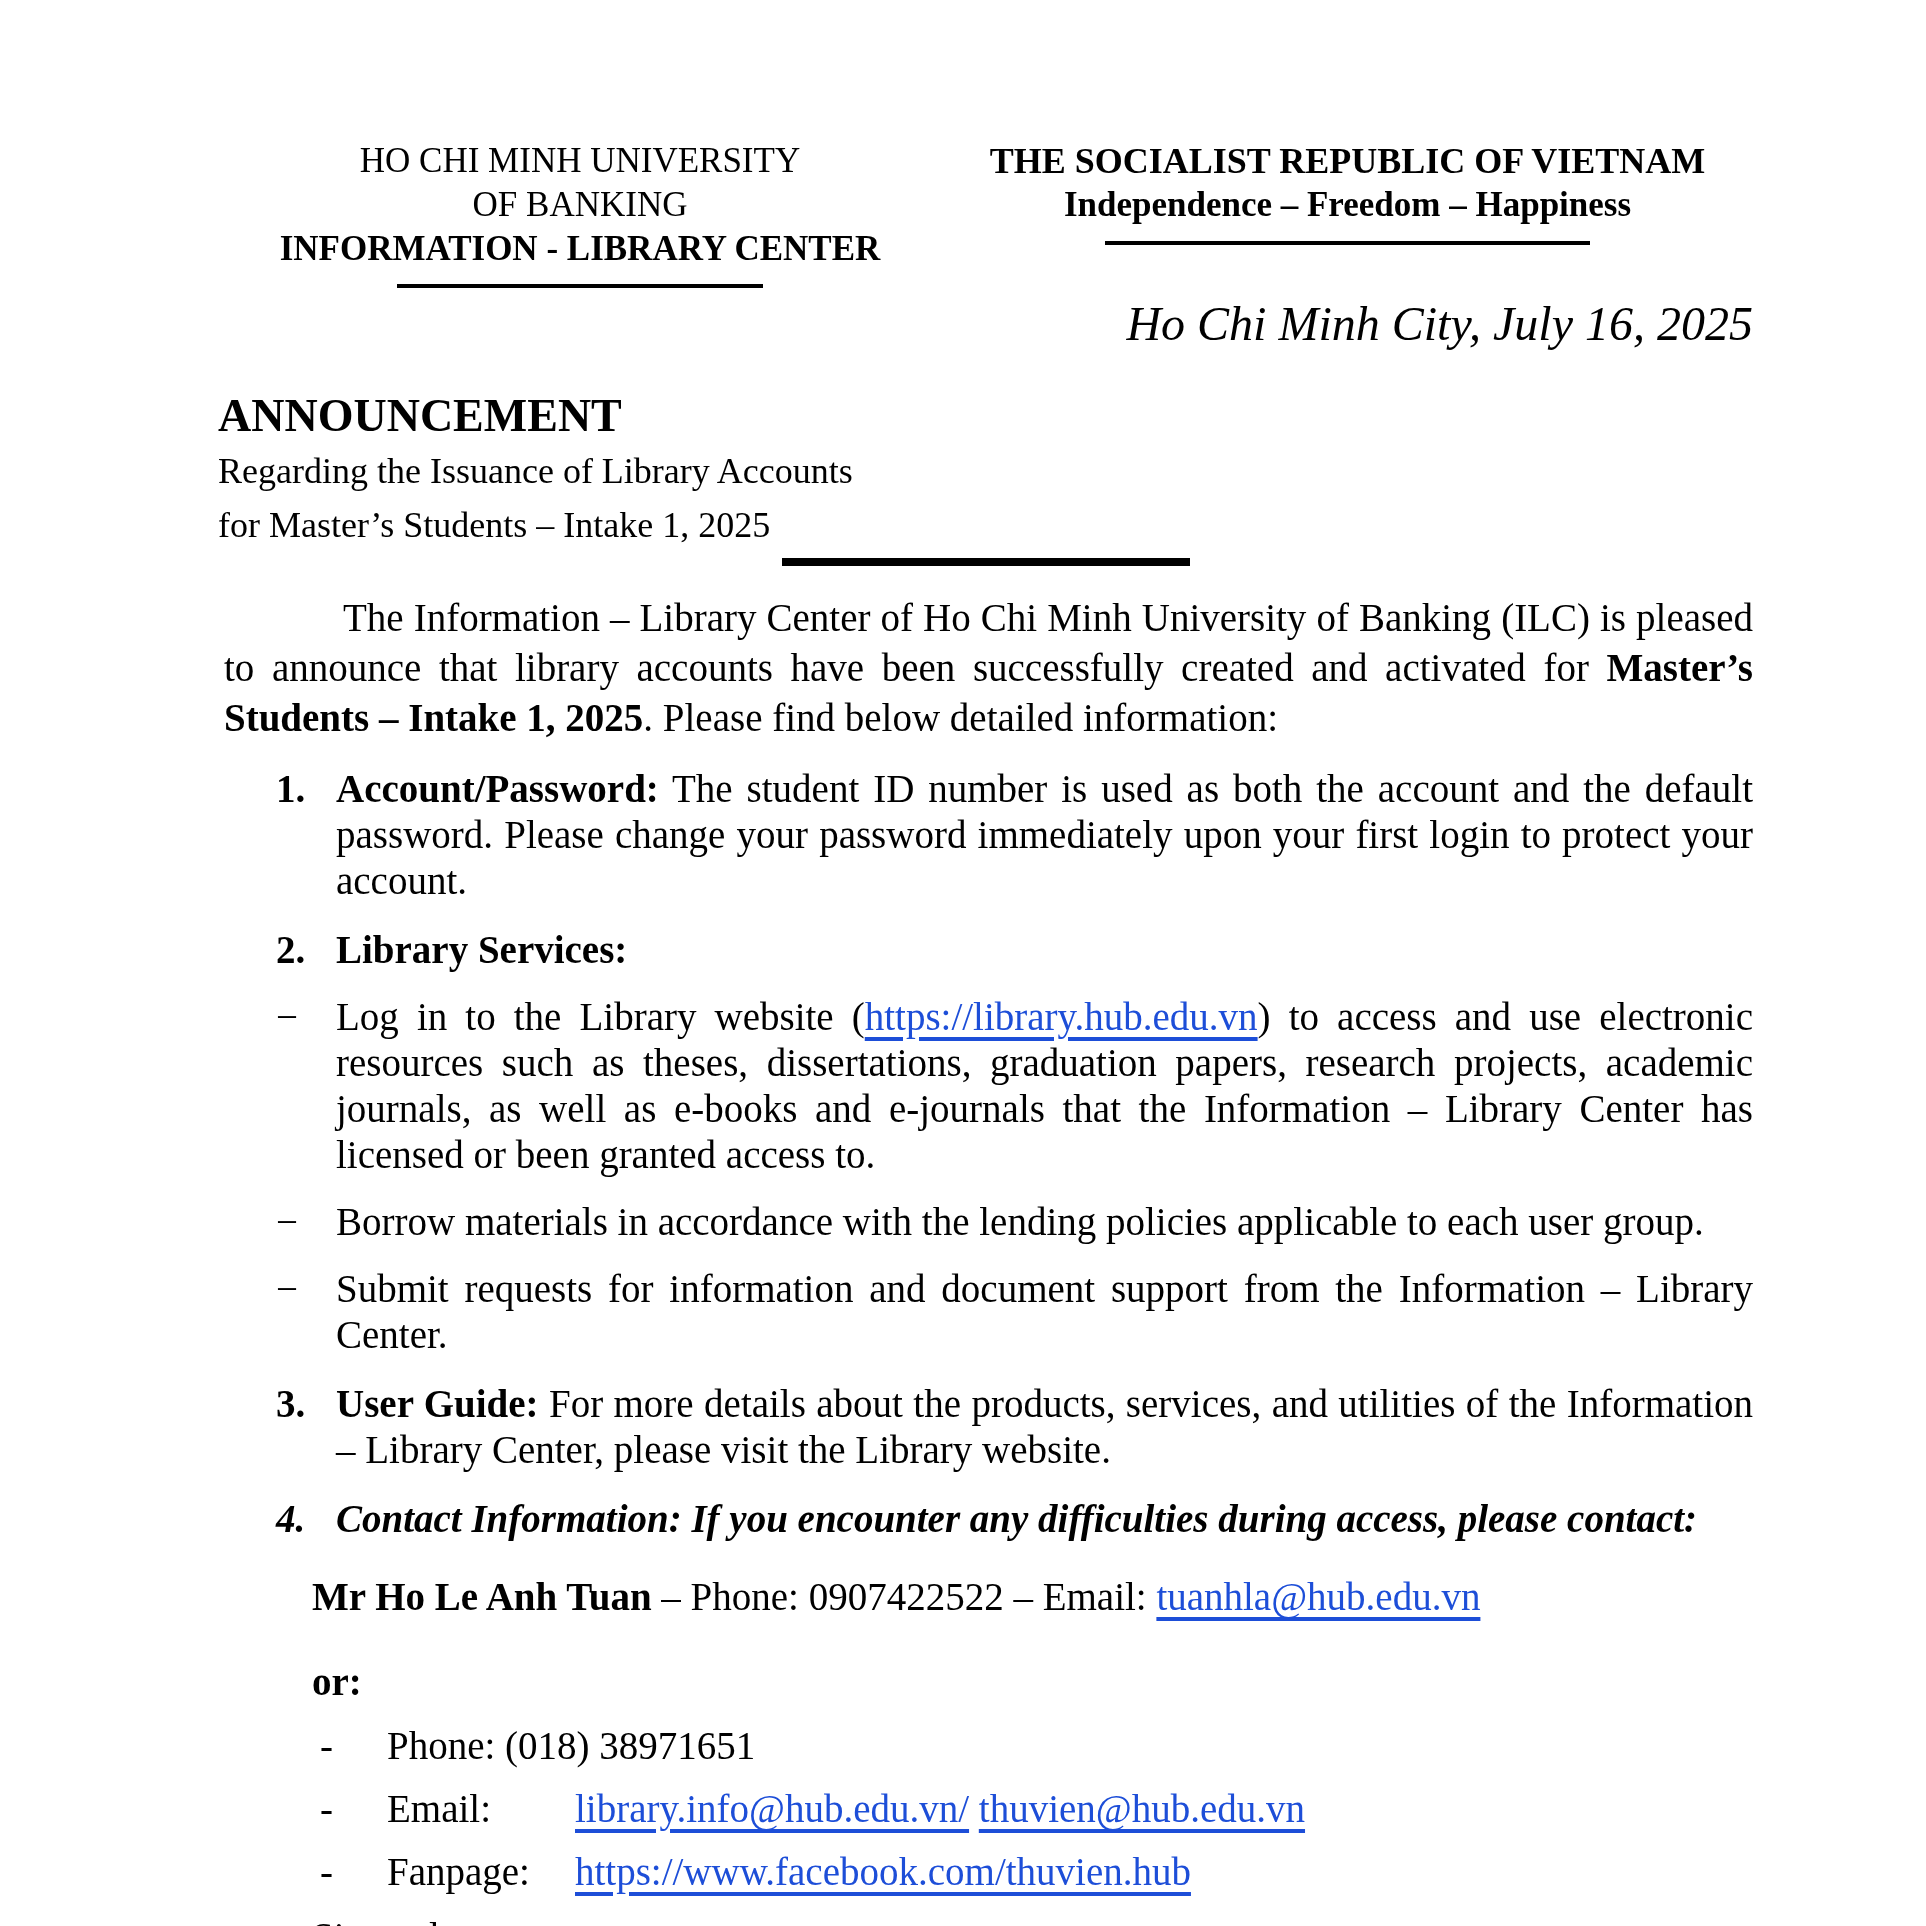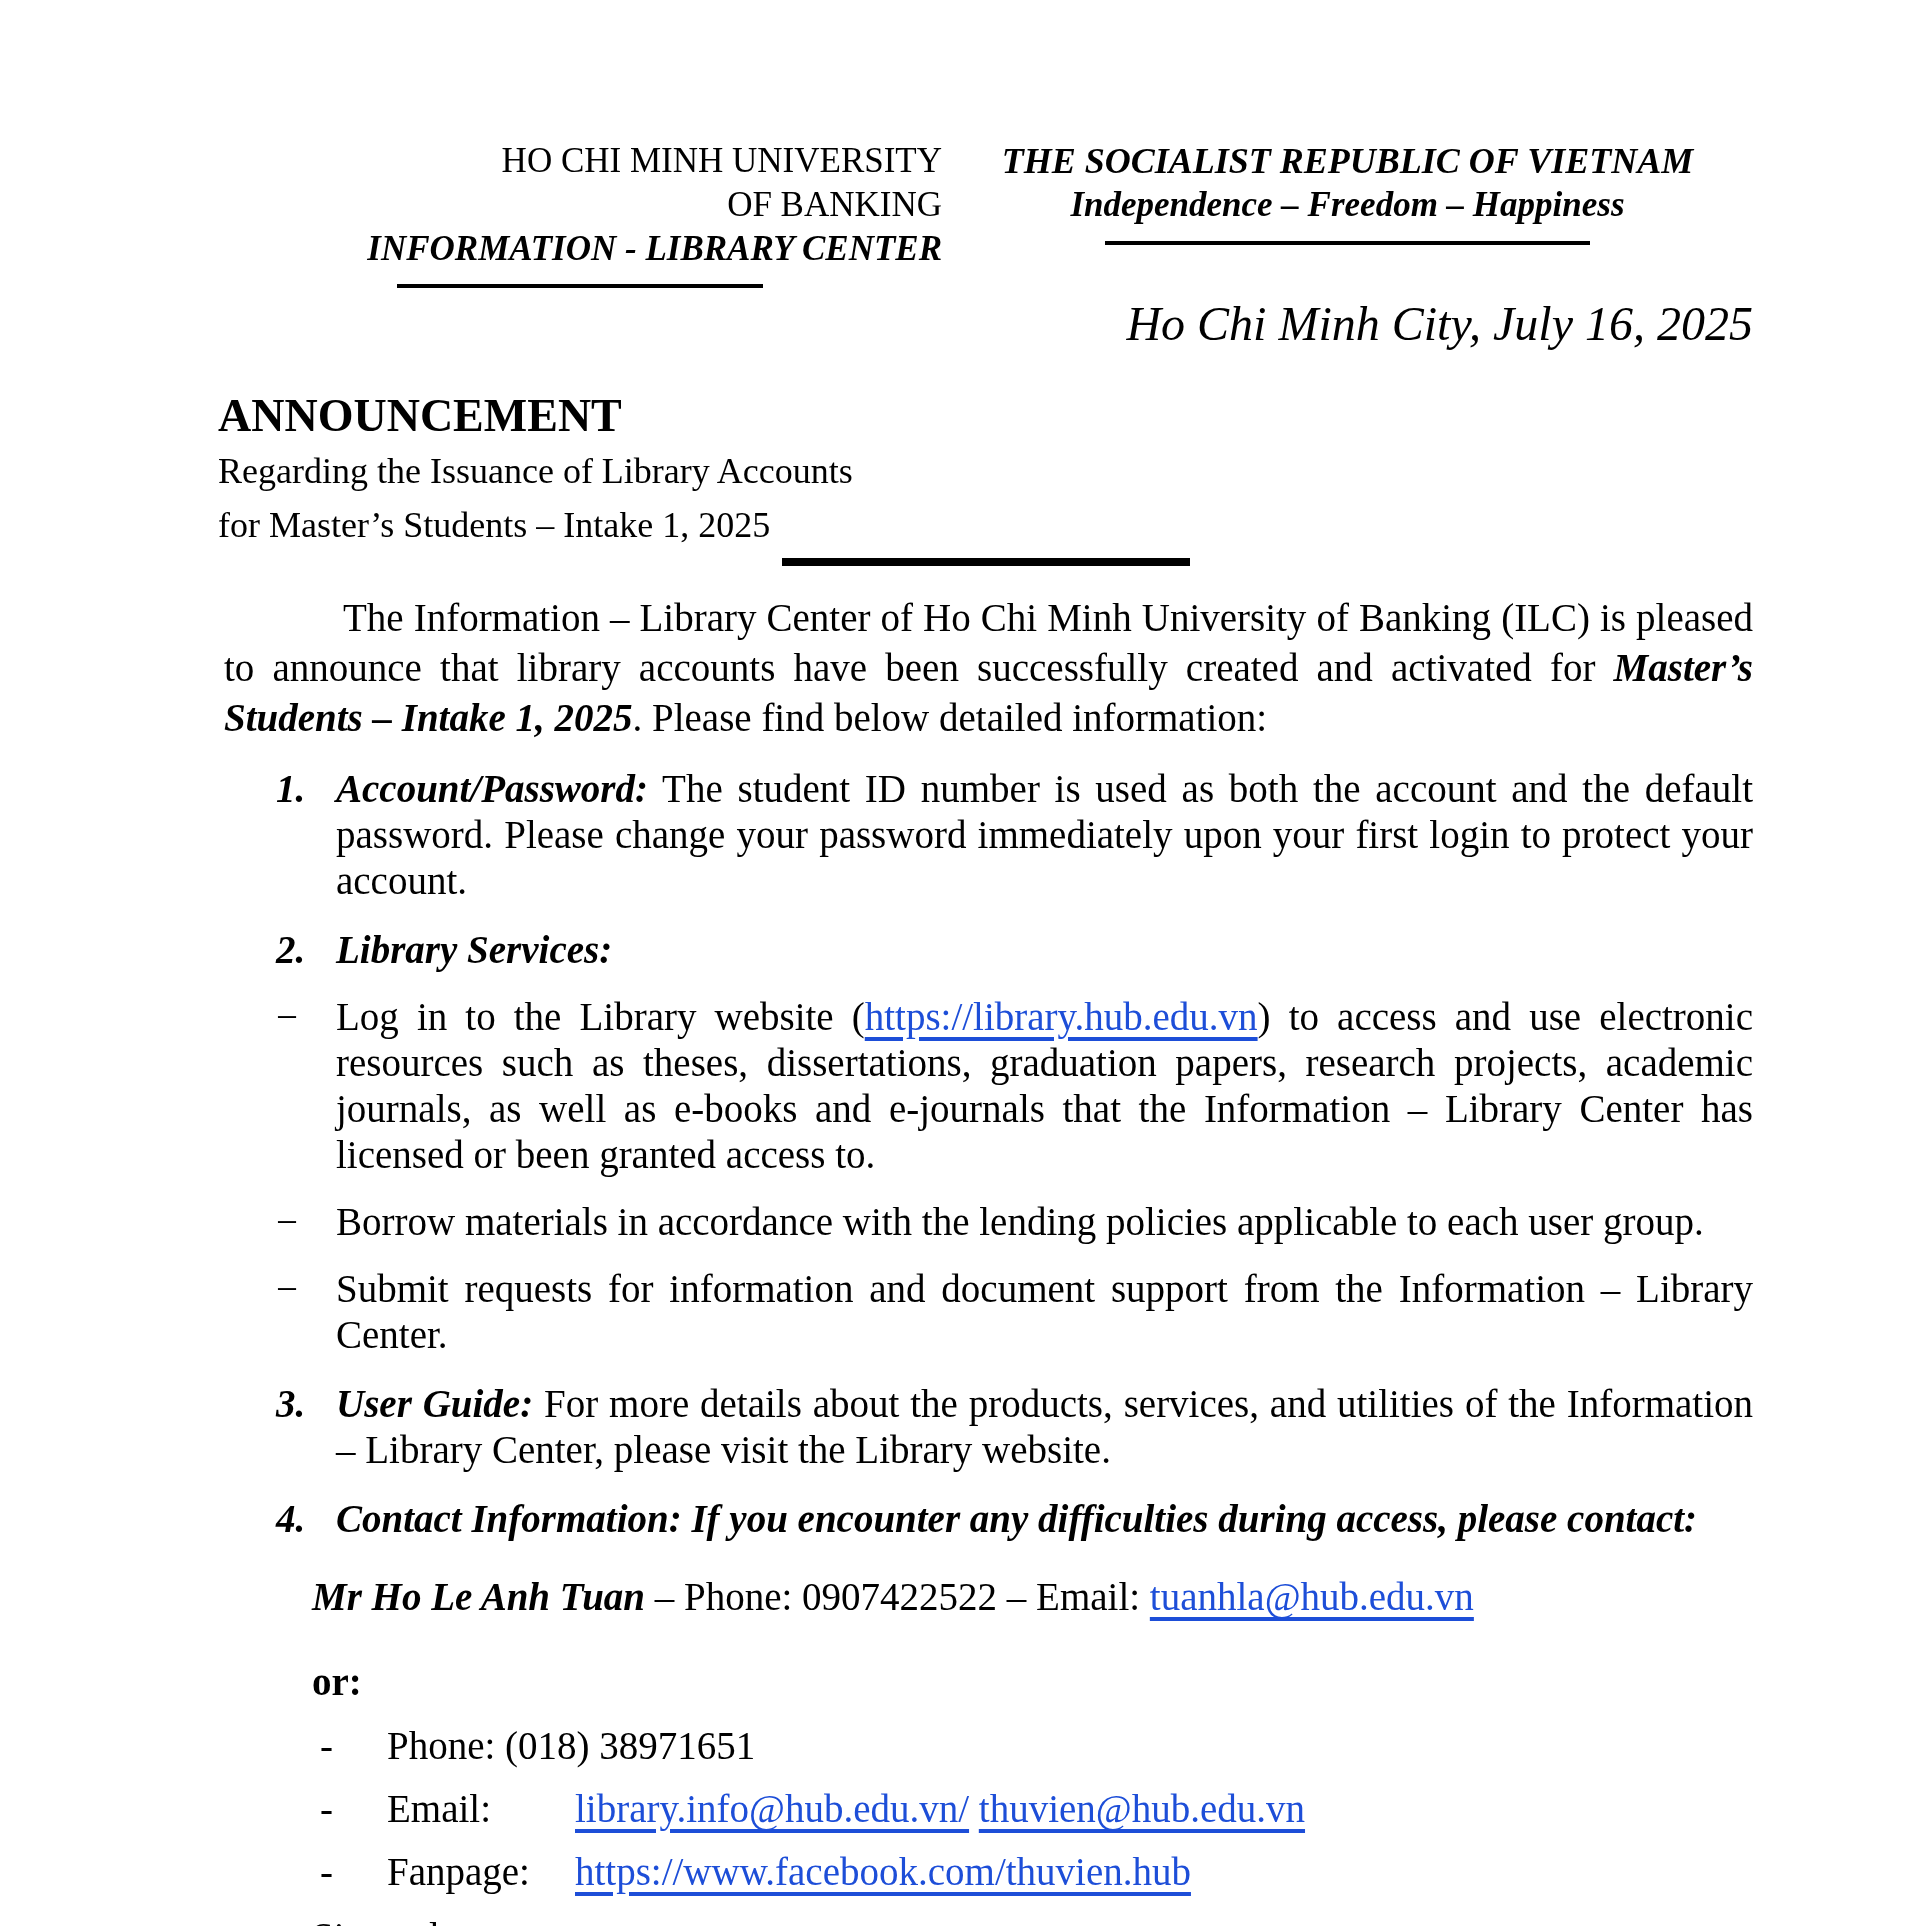--- a/index.html
+++ b/index.html
@@ -3,25 +3,25 @@
 <meta charset="utf-8">
 <style>
   html,body{margin:0;padding:0;background:#ffffff;}
   body{
     width:1965px;height:2542px;
     font-family:"Liberation Serif","DejaVu Serif",serif;
     color:#000;font-size:39px;
     overflow:hidden;
   }
   .page{box-sizing:border-box;width:1965px;height:2542px;padding:139px 212px 0 218px;}
-  .bold{font-weight:bold;font-style:italic;}
+  .bold{font-weight:bold;}
 
   
   .header{display:flex;align-items:flex-start;}
-  .h-left{width:724px;text-align:right;}
+  .h-left{width:724px;text-align:center;}
   .h-right{flex:1;text-align:center;}
   .h-line{font-size:35px;line-height:44px;}
   .h-line.big{font-size:36px;}
   .rule{background:#000;height:3.9px;}
   .rule-left{width:366px;margin:13px auto 0;}
   .rule-right{width:485px;margin:14px auto 0;}
 
   .dateline{margin-top:11.6px;text-align:right;font-style:italic;font-size:48px;line-height:50px;}
 
   

